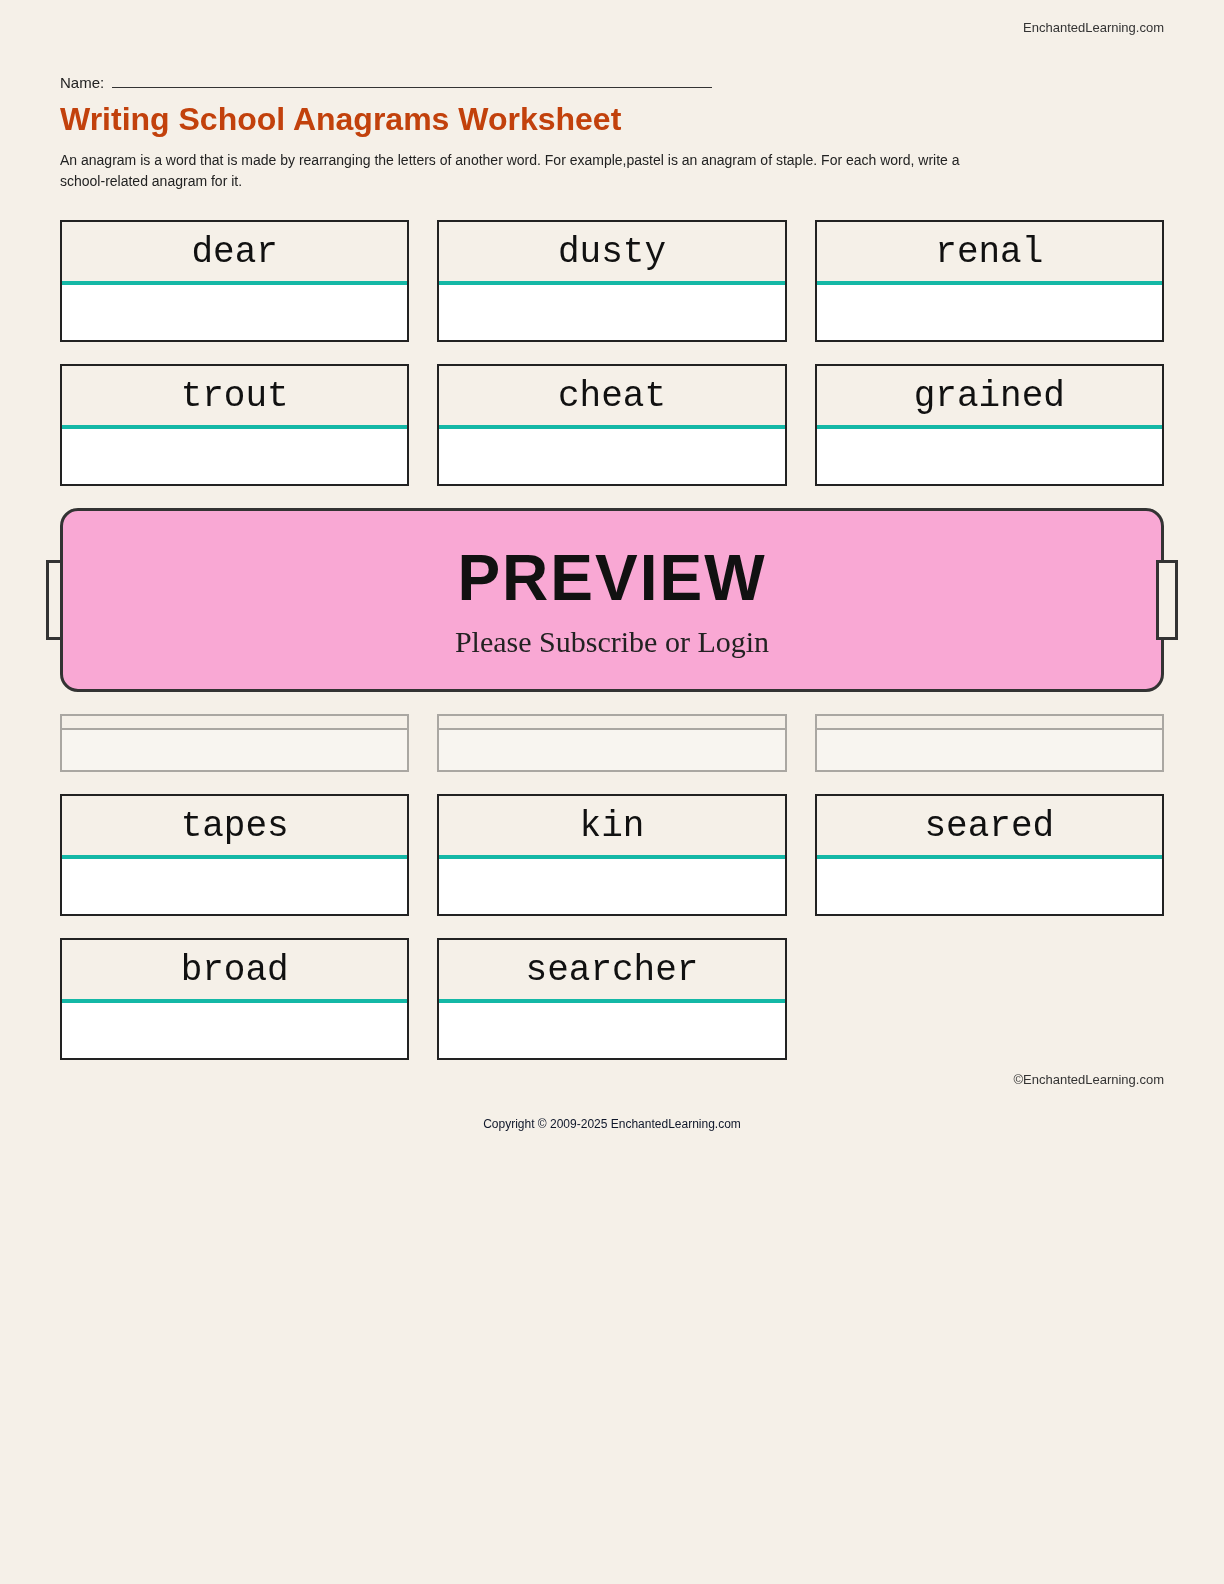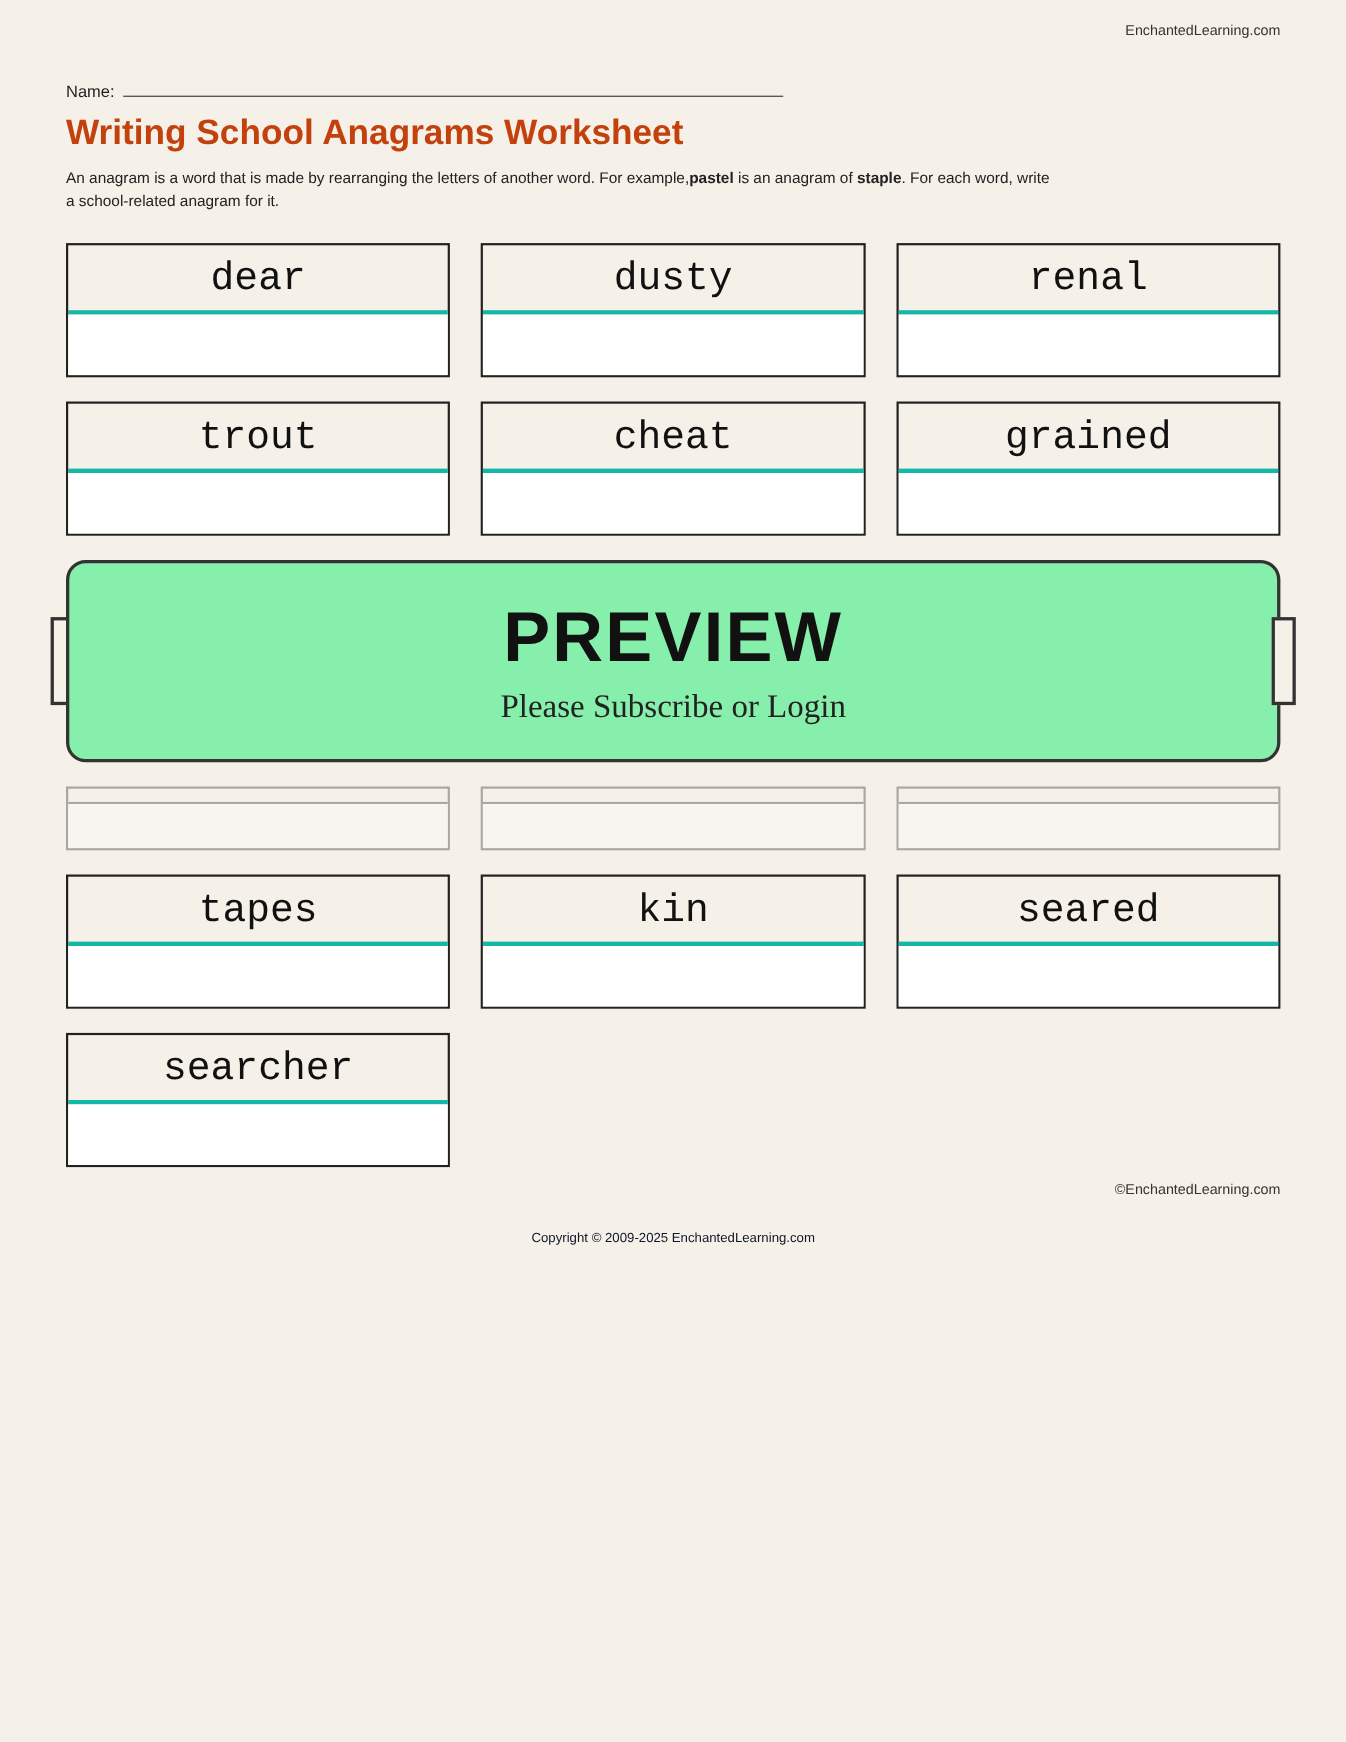--- a/index.html
+++ b/index.html
@@ -54,21 +54,21 @@
     .instructions {
       font-family: Arial, sans-serif;
       font-size: 14px;
       color: #222;
       line-height: 1.5;
       margin-bottom: 28px;
       max-width: 900px;
     }
 
     .instructions b {
-      font-weight: bold;
+      font-weight: normal;
     }
 
     .word-grid {
       display: grid;
       grid-template-columns: repeat(3, 1fr);
       gap: 18px 28px;
       margin-bottom: 22px;
     }
 
     .word-box {
@@ -88,21 +88,21 @@
 
     .word-bottom {
       height: 55px;
       background: #fff;
     }
 
     
     .preview-section {
       border: 3px solid #333;
       border-radius: 18px;
-      background: #86efac;
+      background: #f9a8d4;
       padding: 30px 40px;
       text-align: center;
       margin: 10px 0 22px 0;
       position: relative;
     }
 
     .preview-title {
       font-family: Arial, sans-serif;
       font-size: 64px;
       font-weight: 900;
@@ -268,20 +268,24 @@
     <div class="word-bottom"></div>
   </div>
   <div class="word-box">
     <div class="word-top">seared</div>
     <div class="word-bottom"></div>
   </div>
 </div>
 
 <div class="word-grid">
   <div class="word-box">
+    <div class="word-top">broad</div>
+    <div class="word-bottom"></div>
+  </div>
+  <div class="word-box">
     <div class="word-top">searcher</div>
     <div class="word-bottom"></div>
   </div>
 </div>
 
 <div class="copyright-bottom-right">©EnchantedLearning.com</div>
 
 <div class="footer-copyright">Copyright © 2009-2025 EnchantedLearning.com</div>
 
 </body></html>

